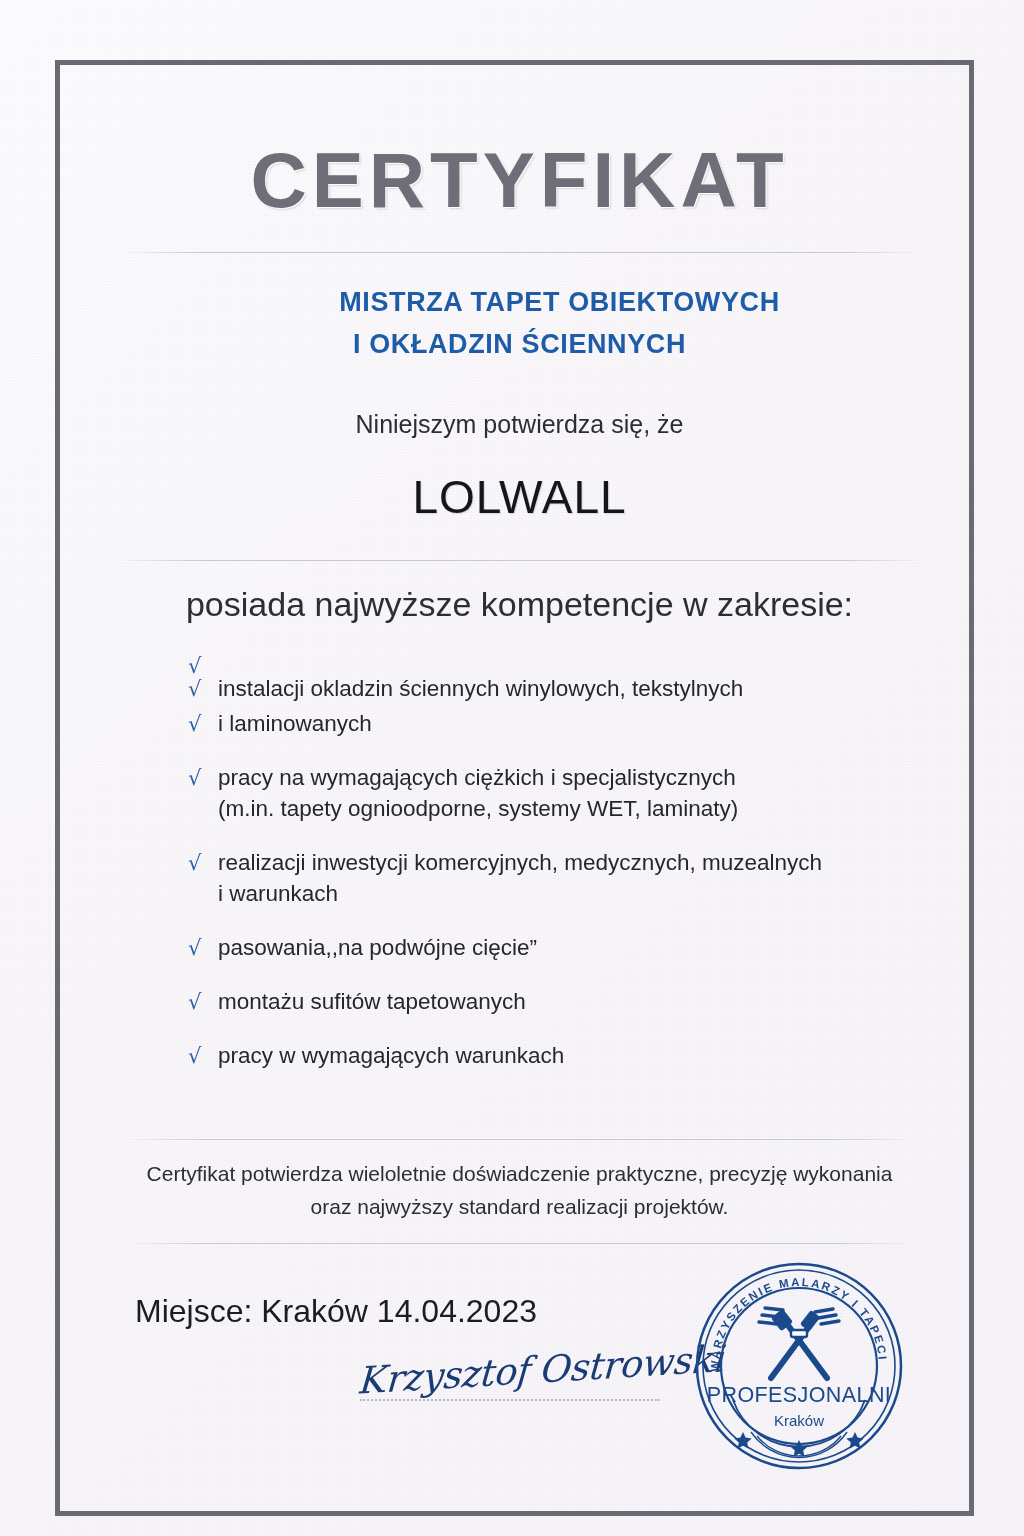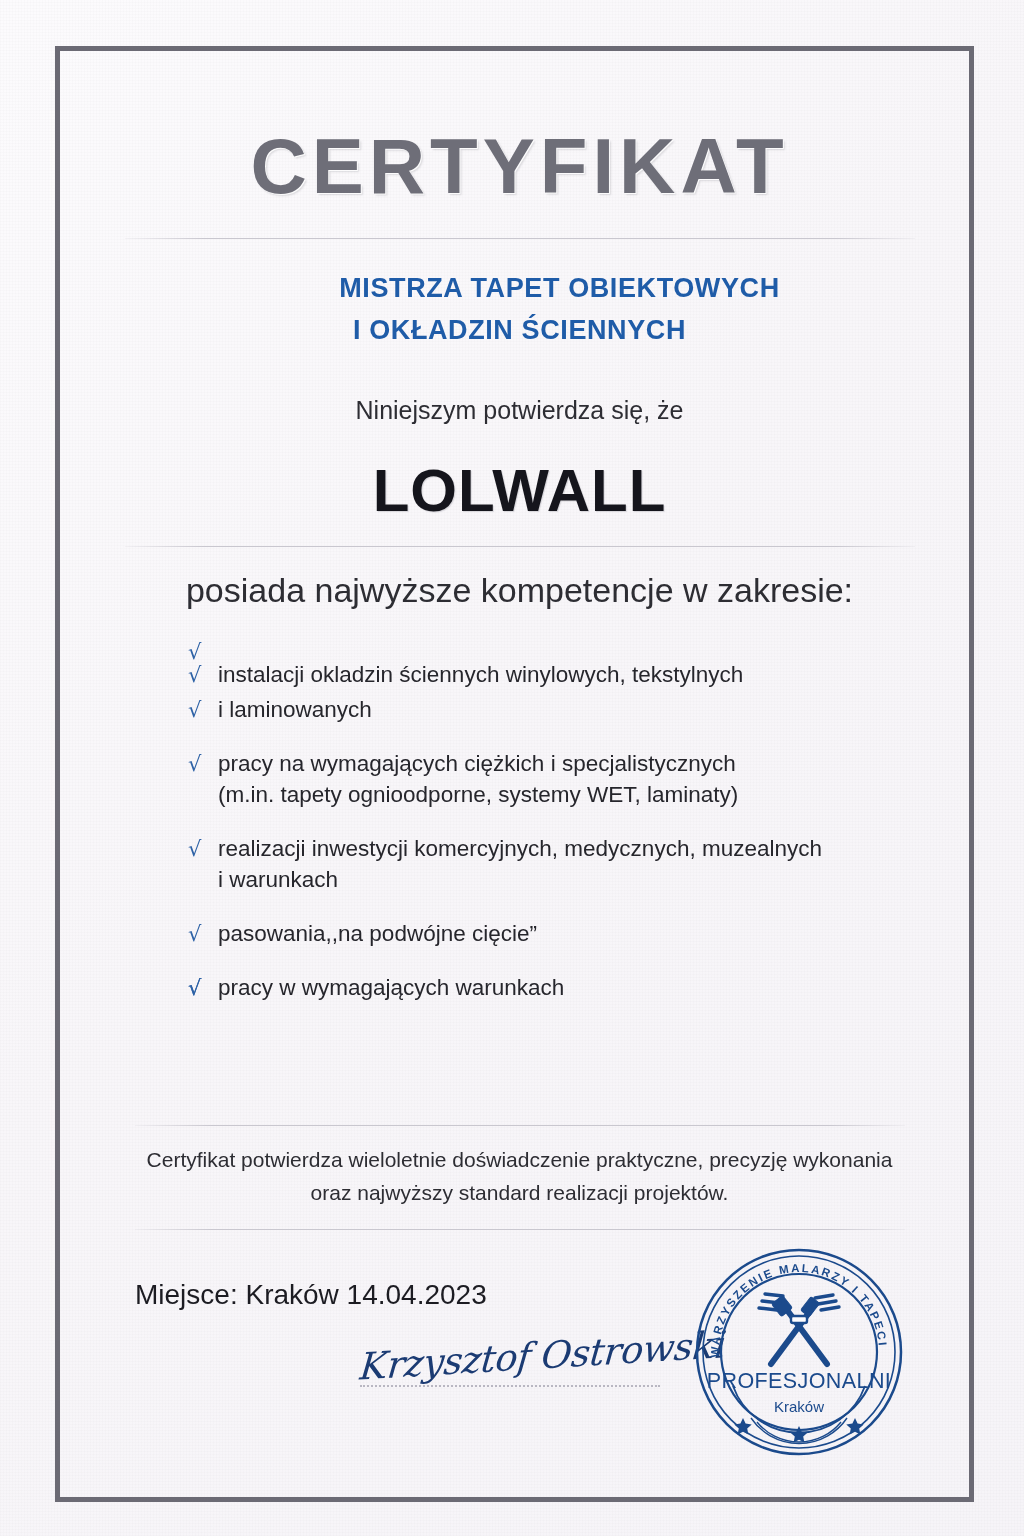--- a/index.html
+++ b/index.html
@@ -21,21 +21,21 @@
     inset: 0;
     background:
       repeating-linear-gradient(0deg, rgba(0,0,0,0.012) 0px, rgba(0,0,0,0.012) 1px, rgba(255,255,255,0) 1px, rgba(255,255,255,0) 3px),
       repeating-linear-gradient(90deg, rgba(0,0,0,0.012) 0px, rgba(0,0,0,0.012) 1px, rgba(255,255,255,0) 1px, rgba(255,255,255,0) 3px),
       linear-gradient(135deg, #fcfbfd 0%, #f8f6f9 45%, #f6f4f8 100%);
   }
 
   .frame {
     position: absolute;
     left: 55px;
-    top: 46px;
+    top: 60px;
     width: 919px;
     height: 1456px;
     border: 5px solid #6b6a74;
     box-sizing: border-box;
   }
 
   .content {
     position: absolute;
     left: 0;
     top: 0;
@@ -92,22 +92,22 @@
     color: #2d2d33;
     font-weight: normal;
   }
 
   .recipient {
     position: absolute;
     left: 0;
     top: 405px;
     width: 919px;
     text-align: center;
-    font-size: 60px;
-    font-weight: bold;
+    font-size: 46px;
+    font-weight: normal;
     color: #15151c;
     letter-spacing: 1px;
     text-shadow: 1px 1px 1px rgba(120,120,130,0.25);
   }
 
   .scope {
     position: absolute;
     left: 0;
     top: 520px;
     width: 919px;
@@ -154,21 +154,21 @@
     font-size: 21px;
     line-height: 33px;
     color: #2d2d33;
   }
 
   
   .place {
     position: absolute;
     left: 75px;
     top: 1228px;
-    font-size: 28px;
+    font-size: 32px;
     color: #1c1c22;
   }
 
   
   .signature-block {
     position: absolute;
     left: 300px;
     top: 1285px;
     width: 310px;
     text-align: center;
@@ -247,20 +247,21 @@
           <span class="sub">i warunkach</span>
         </div>
 
         <div class="list-item">
           <span class="tick">√</span>
           <span>pasowania,,na podwójne cięcie”</span>
         </div>
 
         <div class="list-item">
           <span class="tick">√</span>
+          <span>montażu sufitów tapetowanych</span>
         </div>
 
         <div class="list-item">
           <span class="tick">√</span>
           <span>pracy w wymagających warunkach</span>
         </div>
 
       </div>
 
       <div class="rule rule-3"></div>

